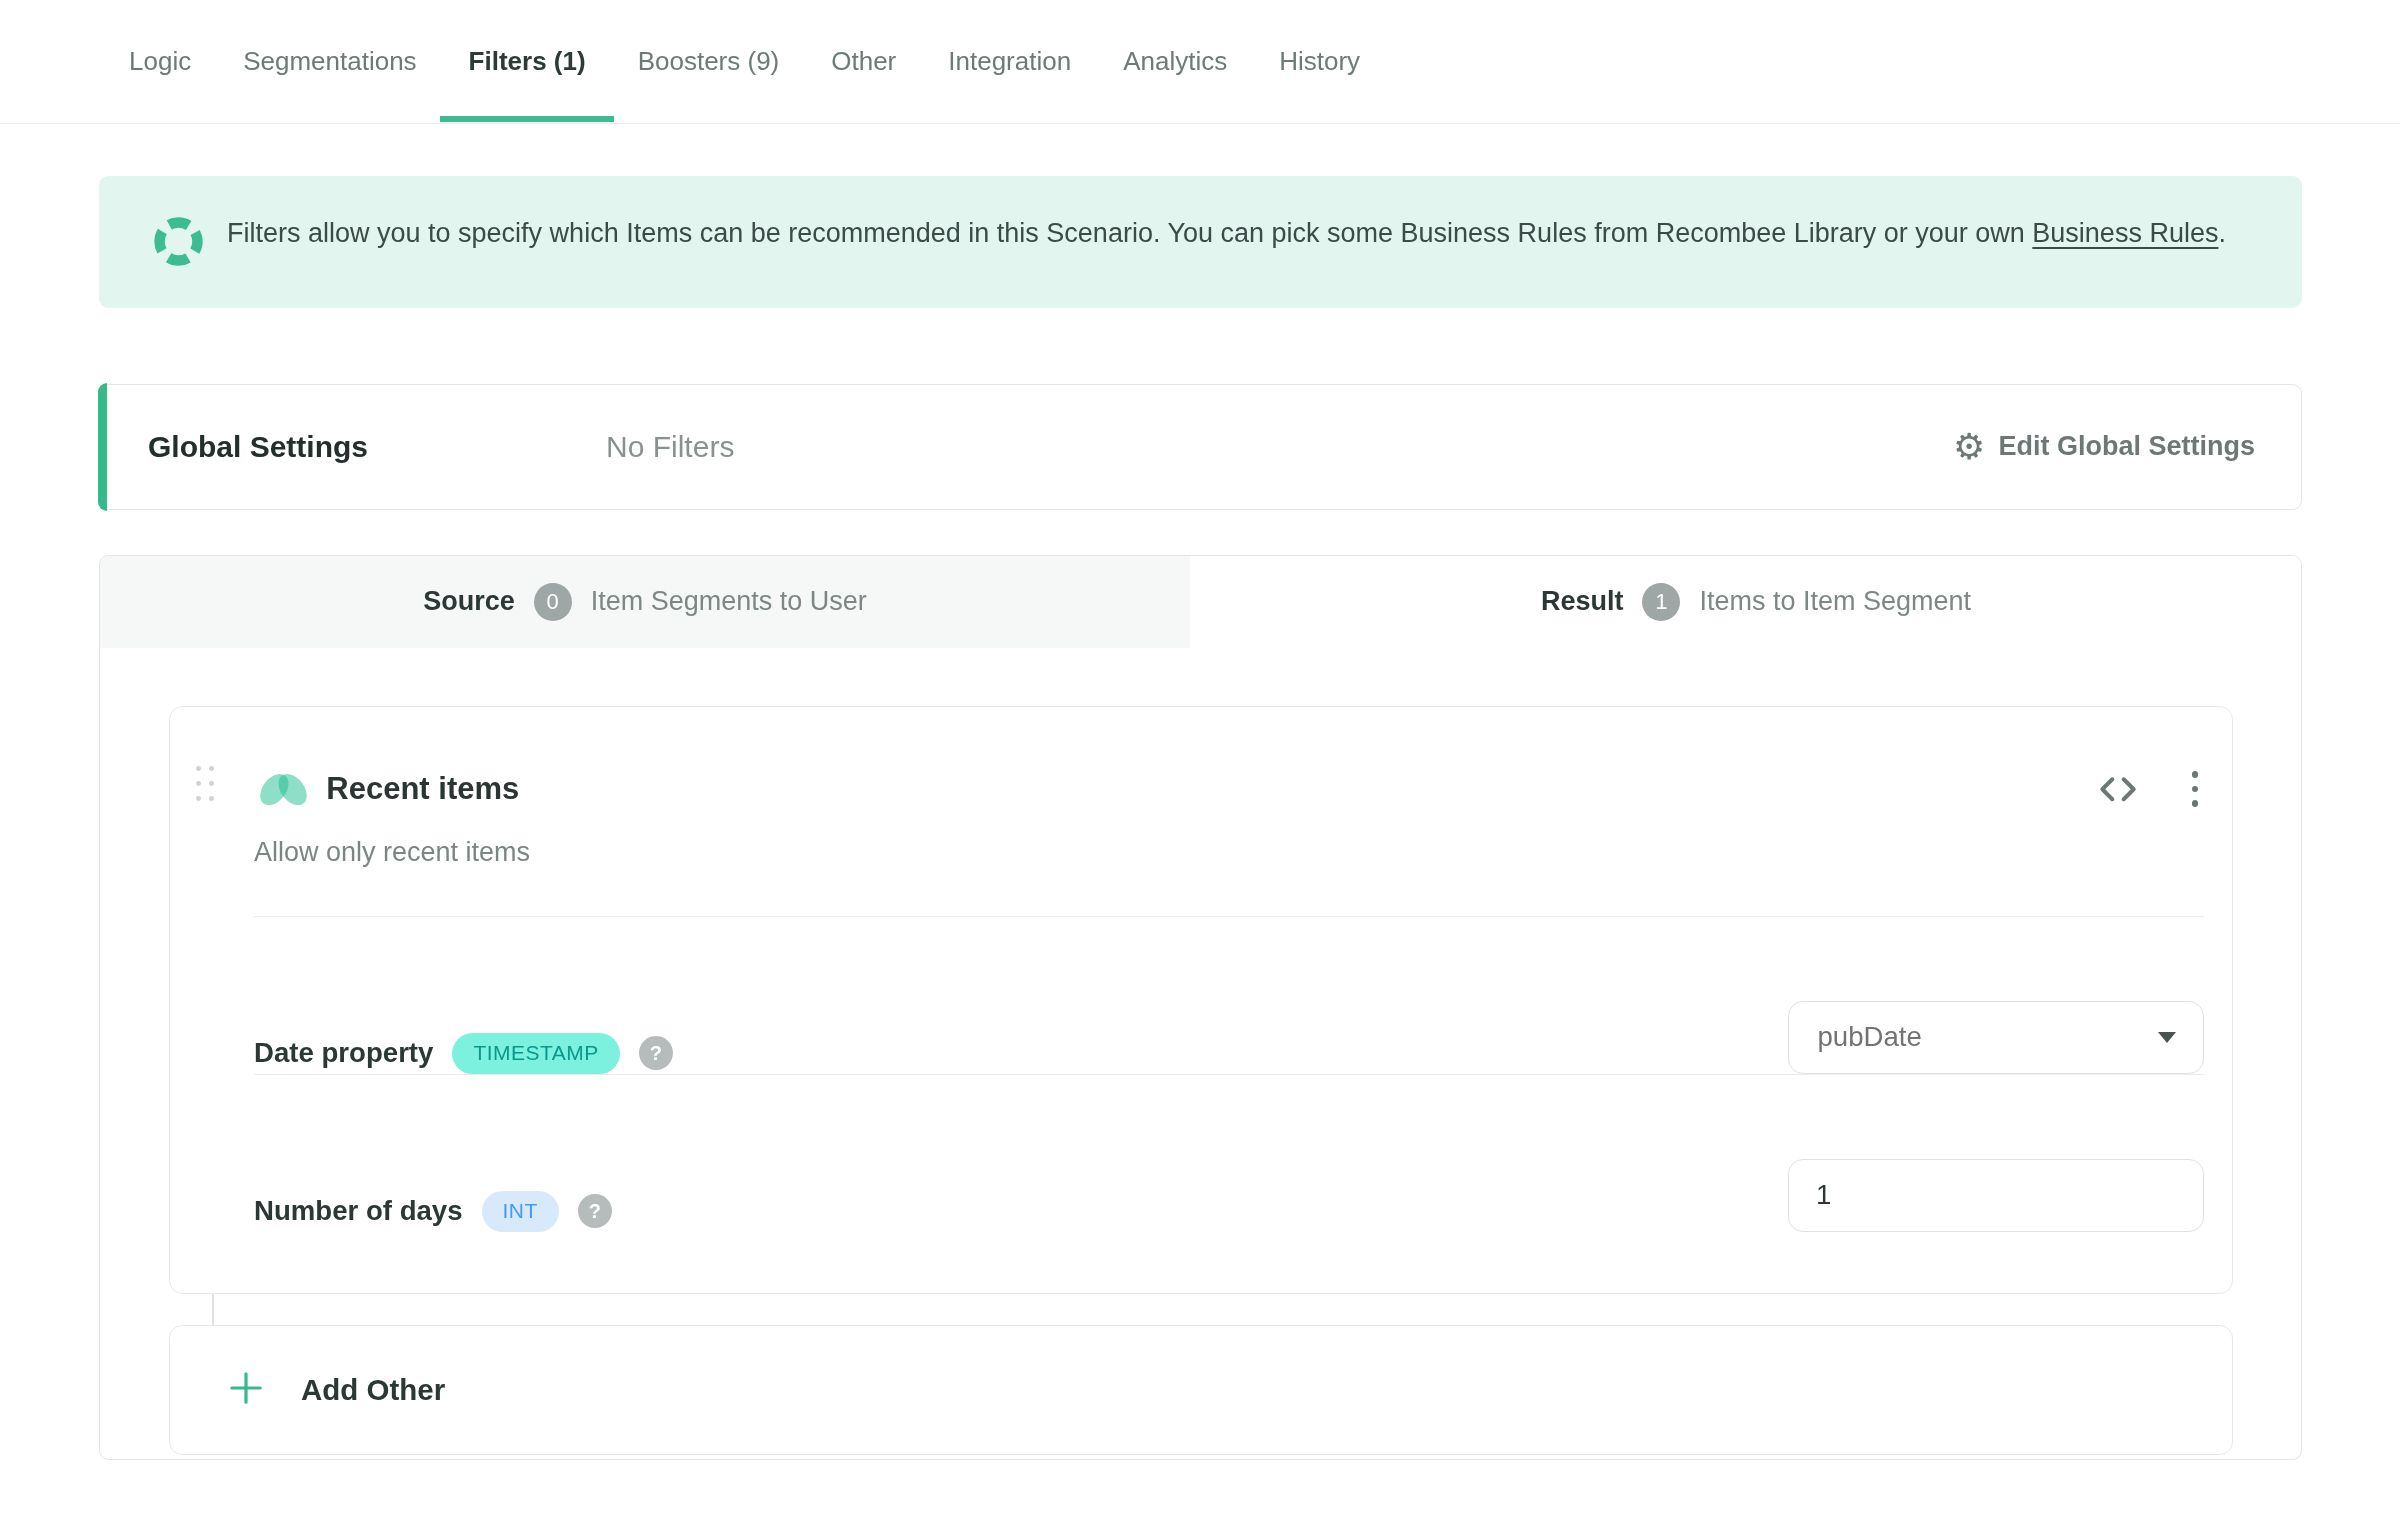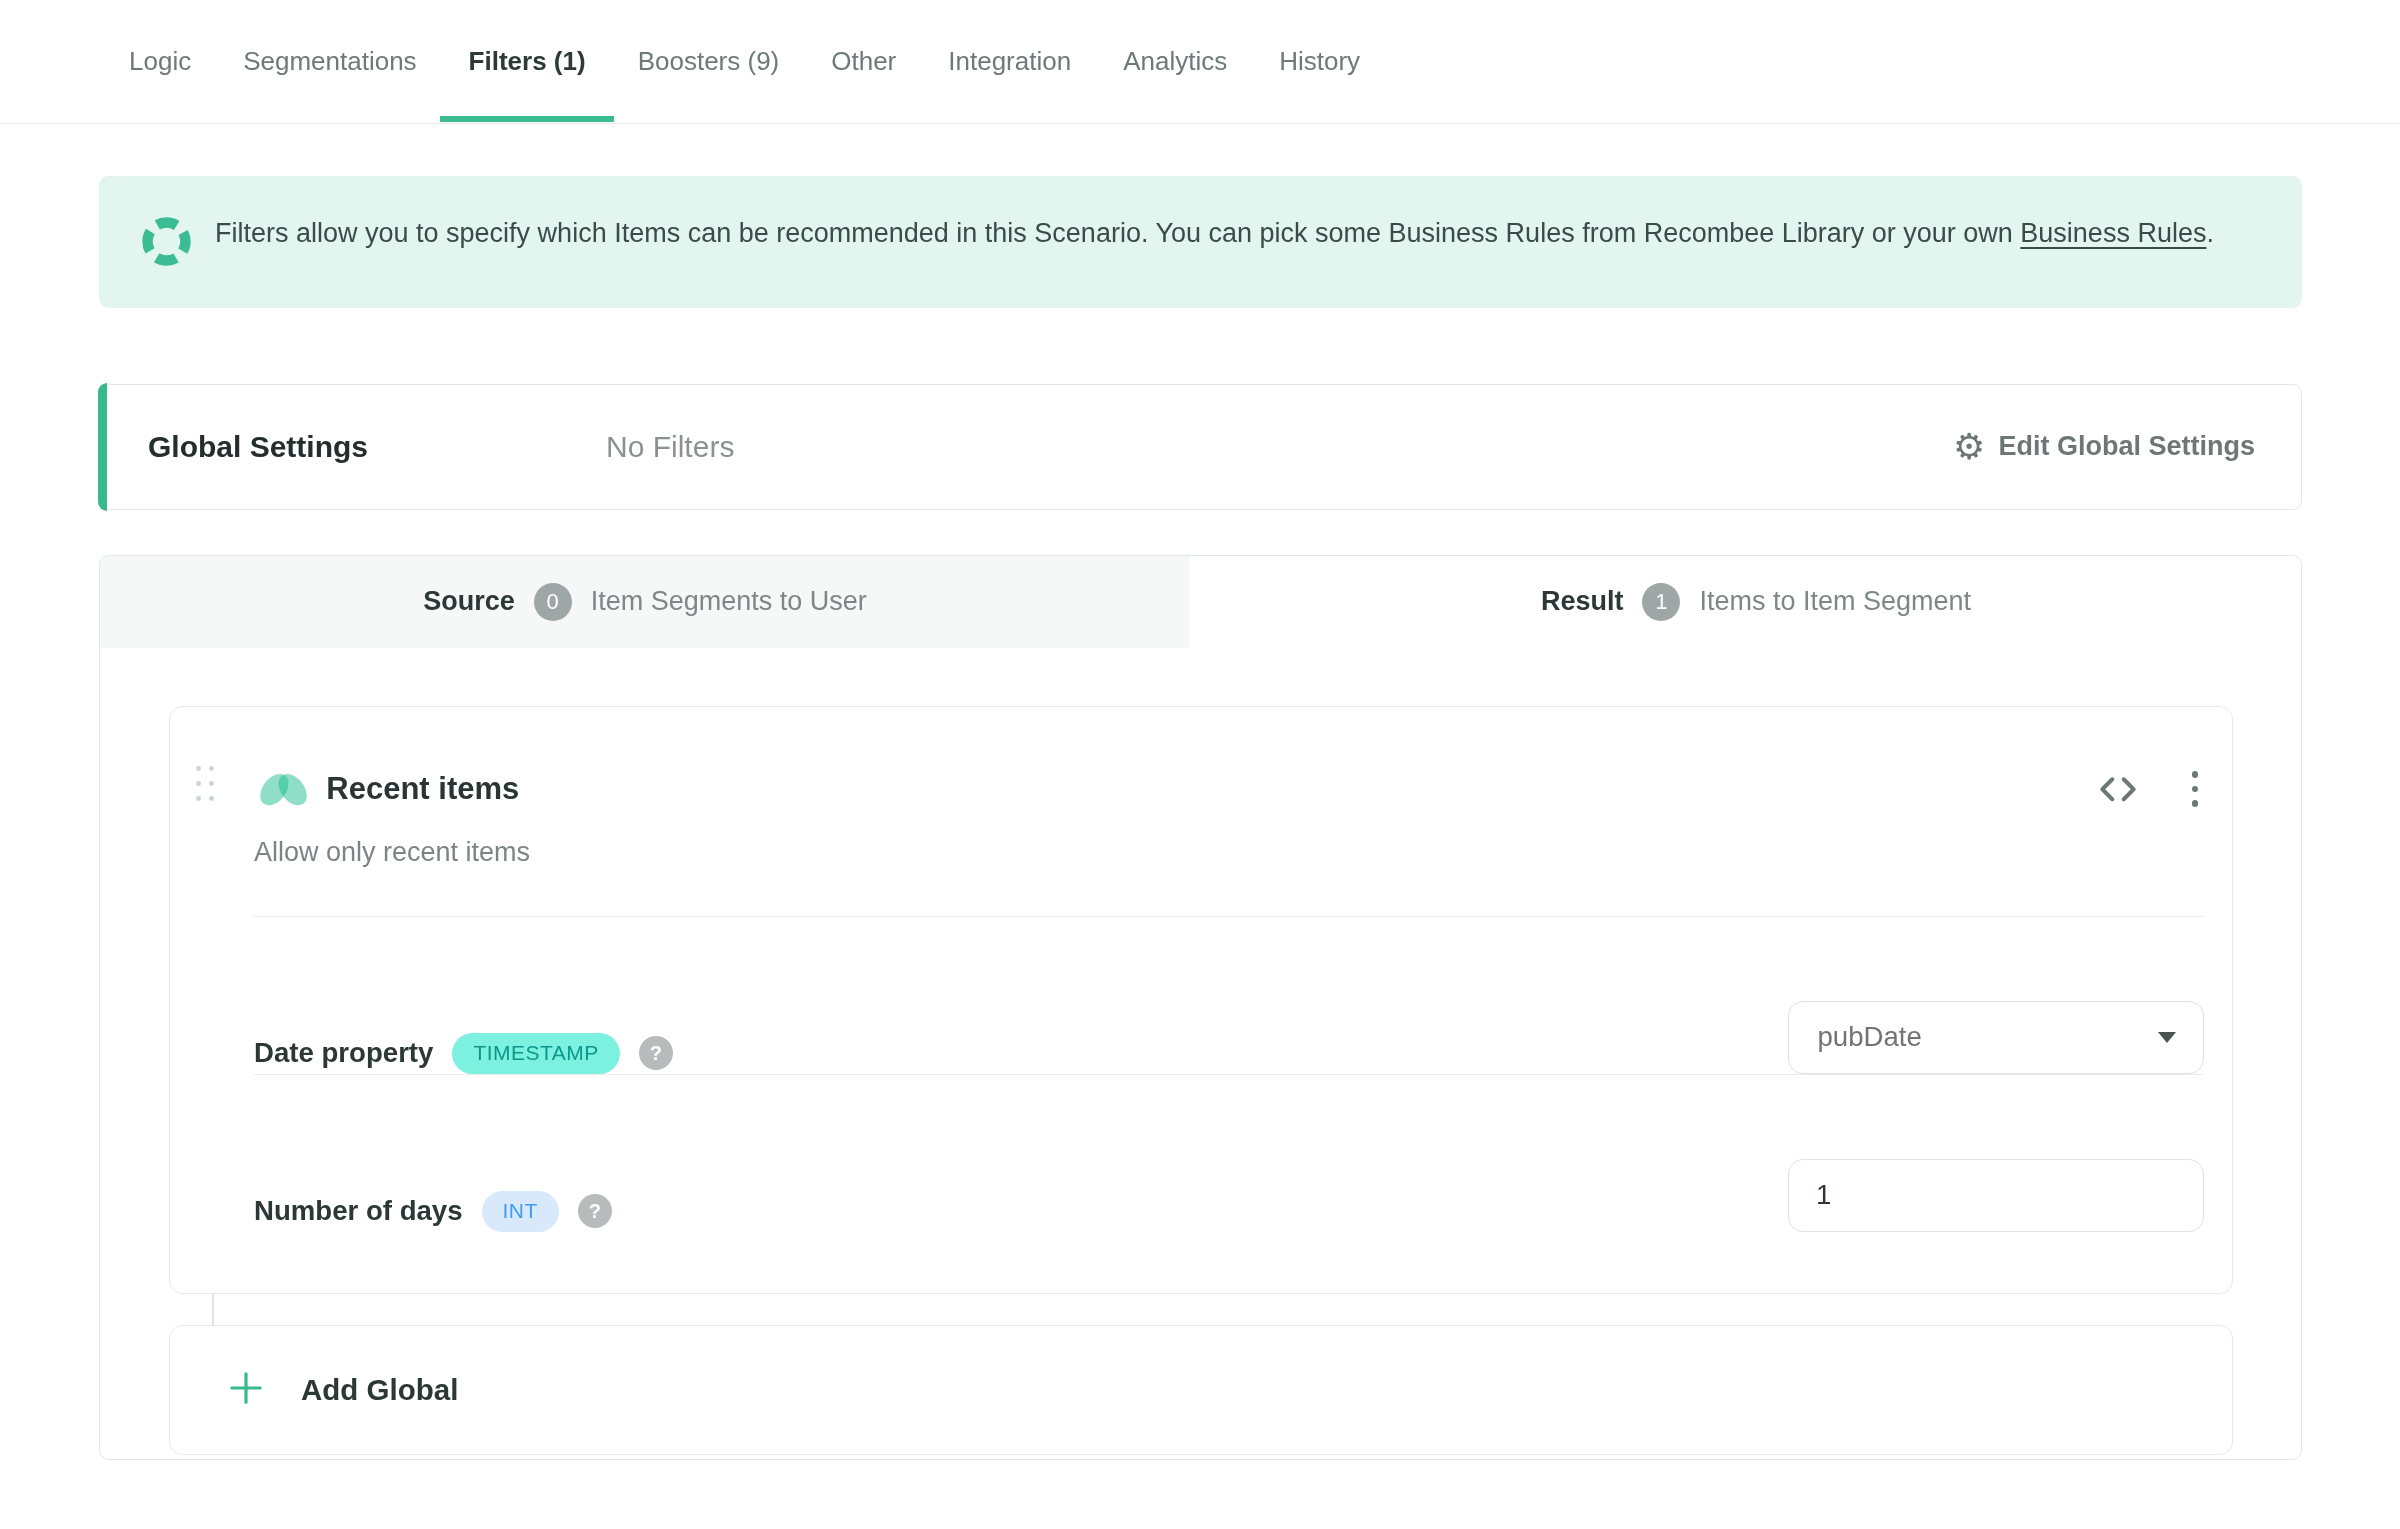--- a/index.html
+++ b/index.html
@@ -37,21 +37,21 @@
     left: -28.5px; right: -28.5px; bottom: 0;
     height: 5.7px;
     background: #3cbc92;
   }
 
   
   .banner {
     margin: 52px 99px 0 99px;
     background: #e2f5ee;
     border-radius: 9.5px;
-    padding: 36px 57px 36px 40px;
+    padding: 36px 57px 36px 52px;
     display: flex;
     align-items: flex-start;
   }
   .banner-icon { flex: 0 0 auto; margin-top: 1.9px; }
   .banner-text {
     margin-left: 21px;
     font-size: 27px;
     line-height: 43px;
     color: #3c4a48;
   }
@@ -390,17 +390,17 @@
 
   <div class="connector"></div>
 
   <div class="add-filter-card">
     <span>
       <svg width="34" height="34" viewBox="0 0 36 36" fill="none" stroke="#36b98b" stroke-width="3.4" stroke-linecap="round">
         <line x1="18" y1="3" x2="18" y2="33"></line>
         <line x1="3" y1="18" x2="33" y2="18"></line>
       </svg>
     </span>
-    <span class="add-filter-label">Add Global</span>
+    <span class="add-filter-label">Add Other</span>
   </div>
 
 </section>
 
 
 </body></html>

